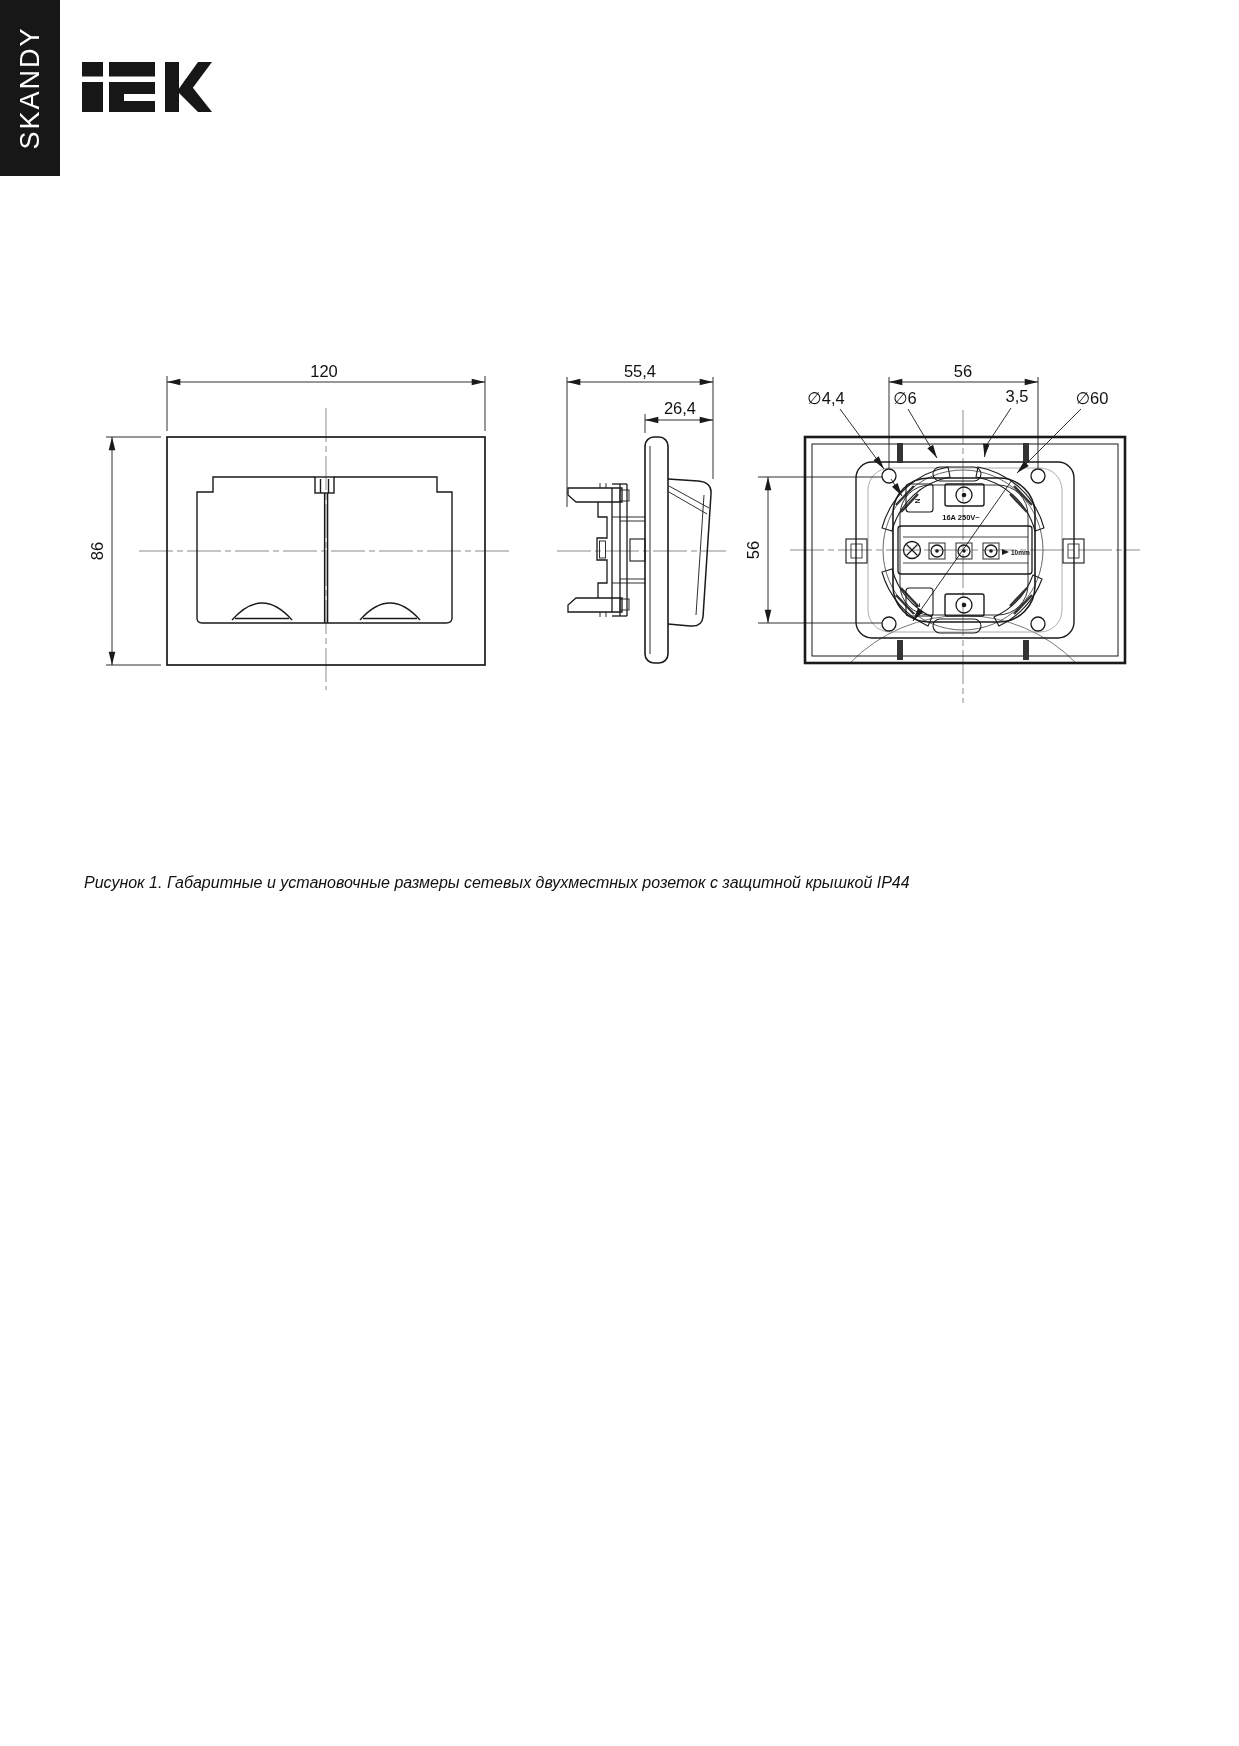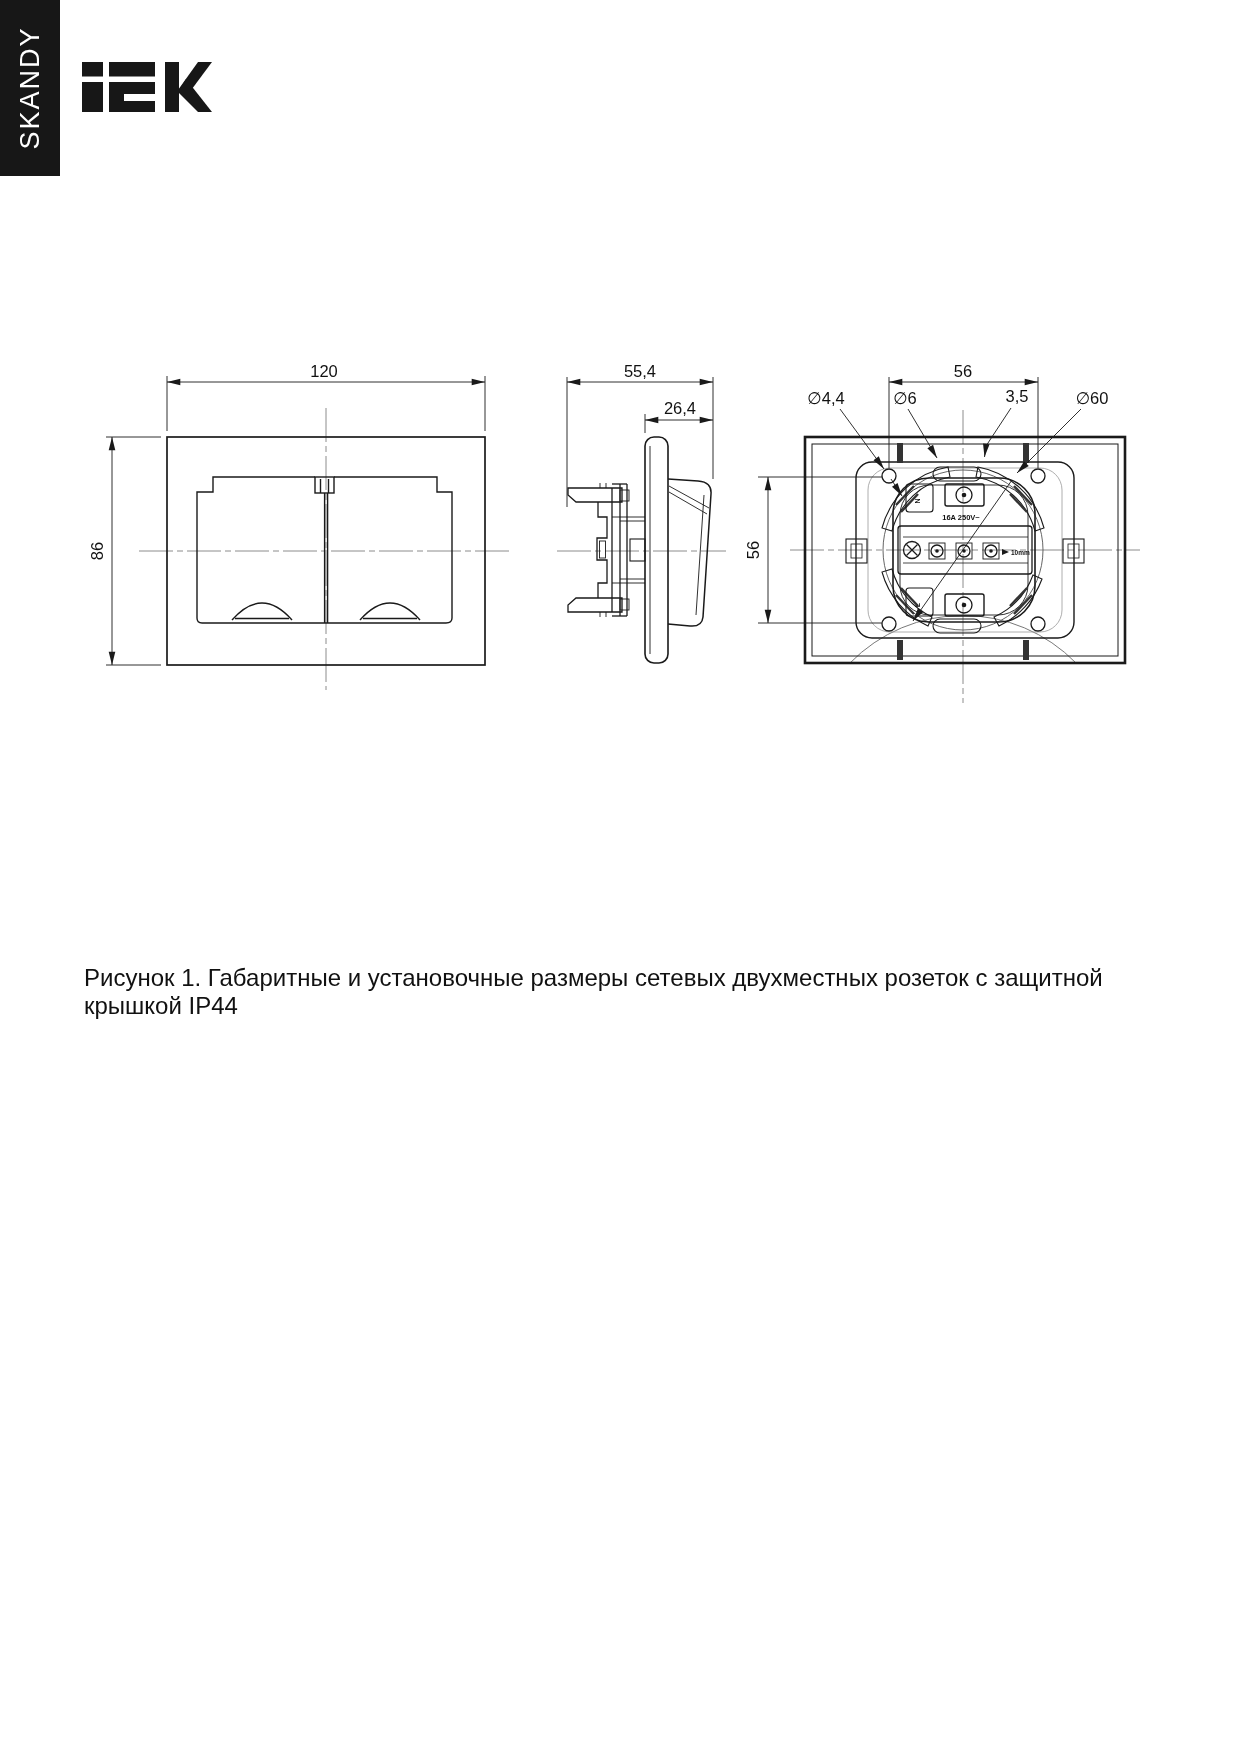--- a/index.html
+++ b/index.html
@@ -2,21 +2,21 @@
 <html><head>
 <meta charset="utf-8">
 <style>
   html,body{margin:0;padding:0;background:#ffffff;}
   .page{position:relative;width:1239px;height:1746px;background:#fff;overflow:hidden;
         font-family:"Liberation Sans","DejaVu Sans",sans-serif;}
   .banner{position:absolute;left:0;top:0;width:60px;height:176px;background:#171717;}
   .banner span{position:absolute;left:50%;top:50%;transform:translate(-50%,-50%) rotate(-90deg);
         color:#fff;font-size:27px;letter-spacing:2px;white-space:nowrap;}
   .logo{position:absolute;left:82px;top:57px;}
-  .caption{position:absolute;left:84px;top:964px;width:1100px;font-size:24px;color:#111;}
+  .caption{position:absolute;left:84px;top:874px;width:1100px;font-size:16px;color:#111;font-style:italic;}
   svg text{font-family:"Liberation Sans","DejaVu Sans",sans-serif;fill:#111;}
   .dim{font-size:16.5px;}
   .tiny{font-size:7px;font-weight:bold;}
   .drawing{position:absolute;left:0;top:0;}
 </style>
 </head>
 <body>
 
 <div class="page">
 

